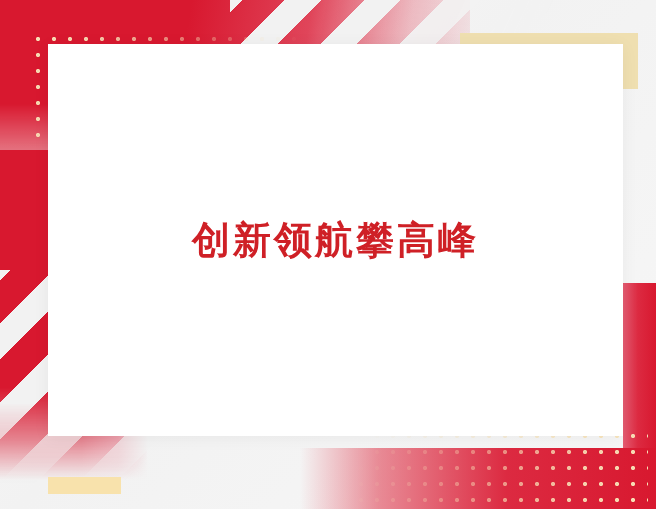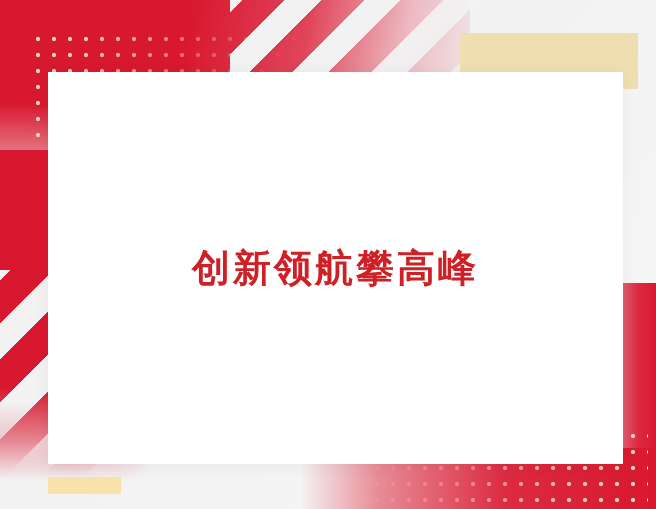--- a/index.html
+++ b/index.html
@@ -163,21 +163,21 @@
     top: 477px;
     width: 73px;
     height: 17px;
     background: #f8e2ac;
   }
 
   
   .card {
     position: absolute;
     left: 48px;
-    top: 72px;
+    top: 44px;
     width: 575px;
     height: 392px;
     background: #ffffff;
     box-shadow: 0 2px 16px rgba(0,0,0,0.05);
     z-index: 5;
     display: flex;
     flex-direction: column;
     align-items: center;
     justify-content: center;
   }

